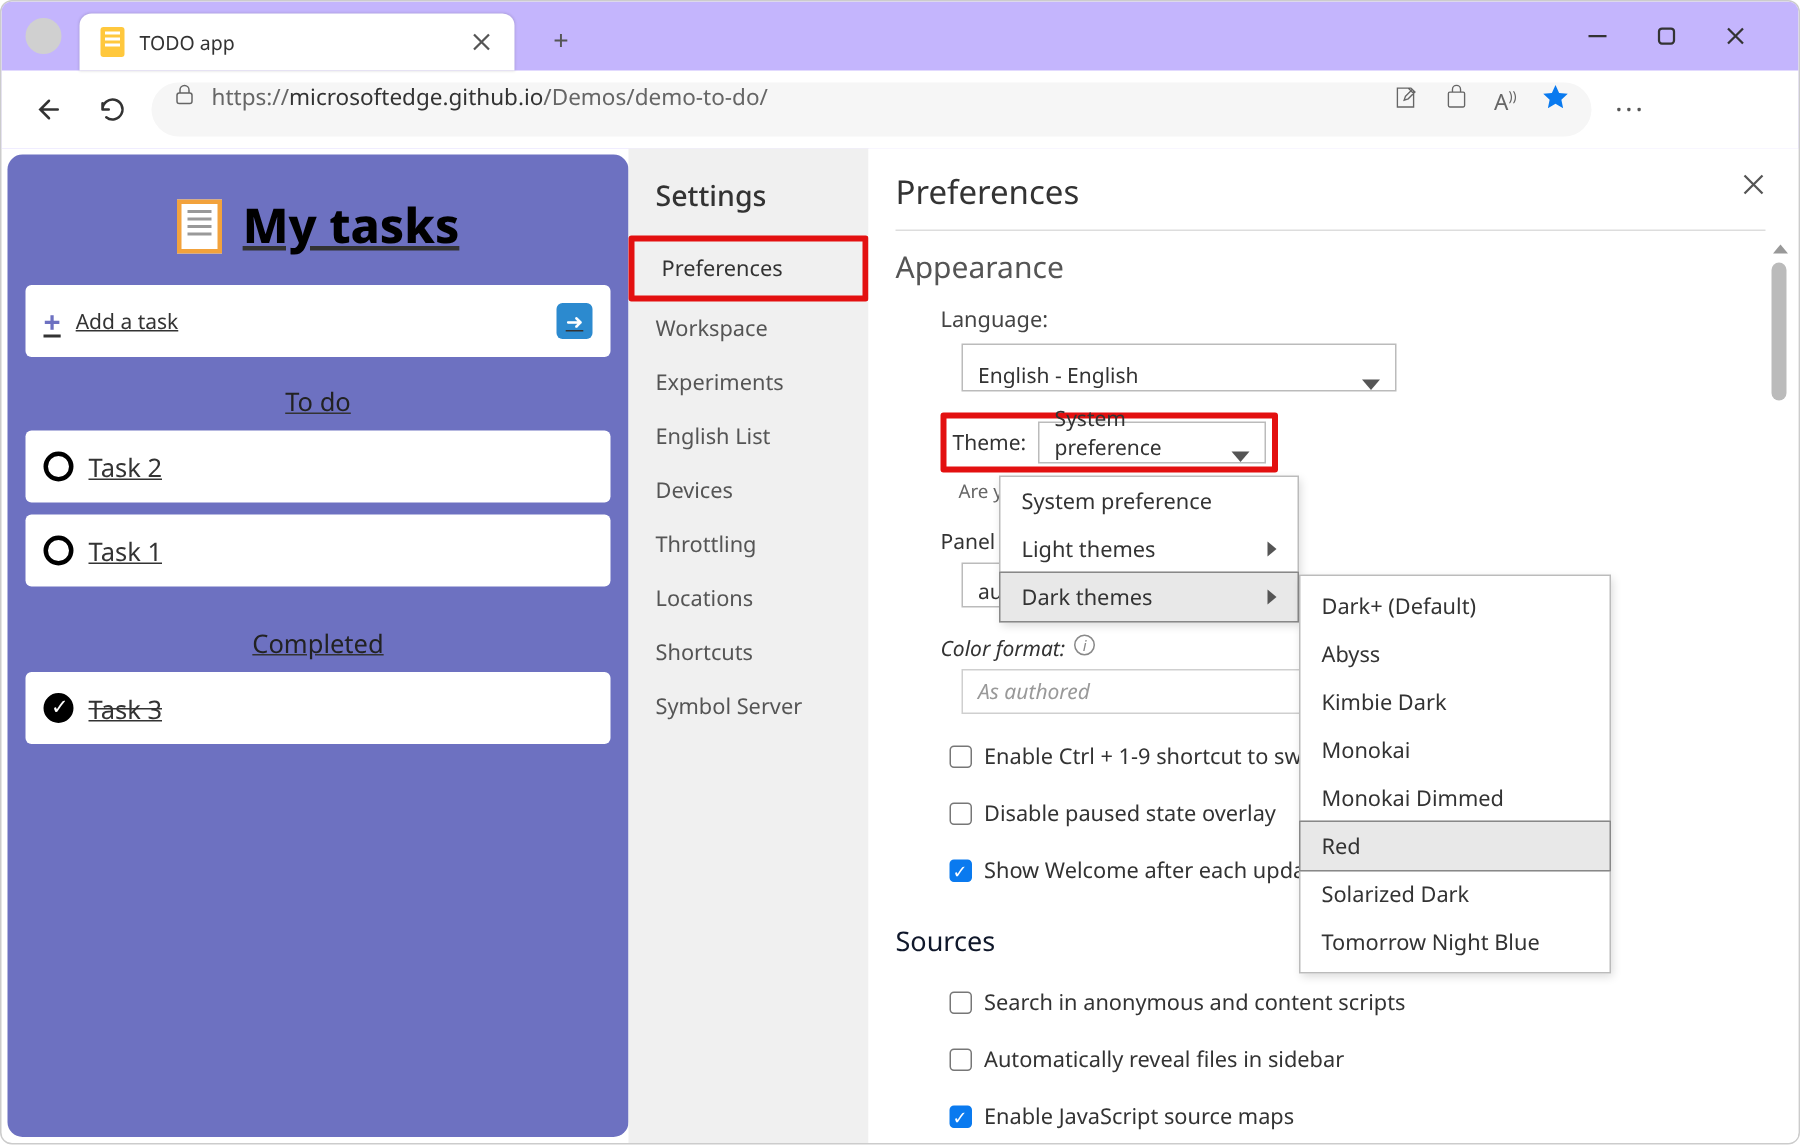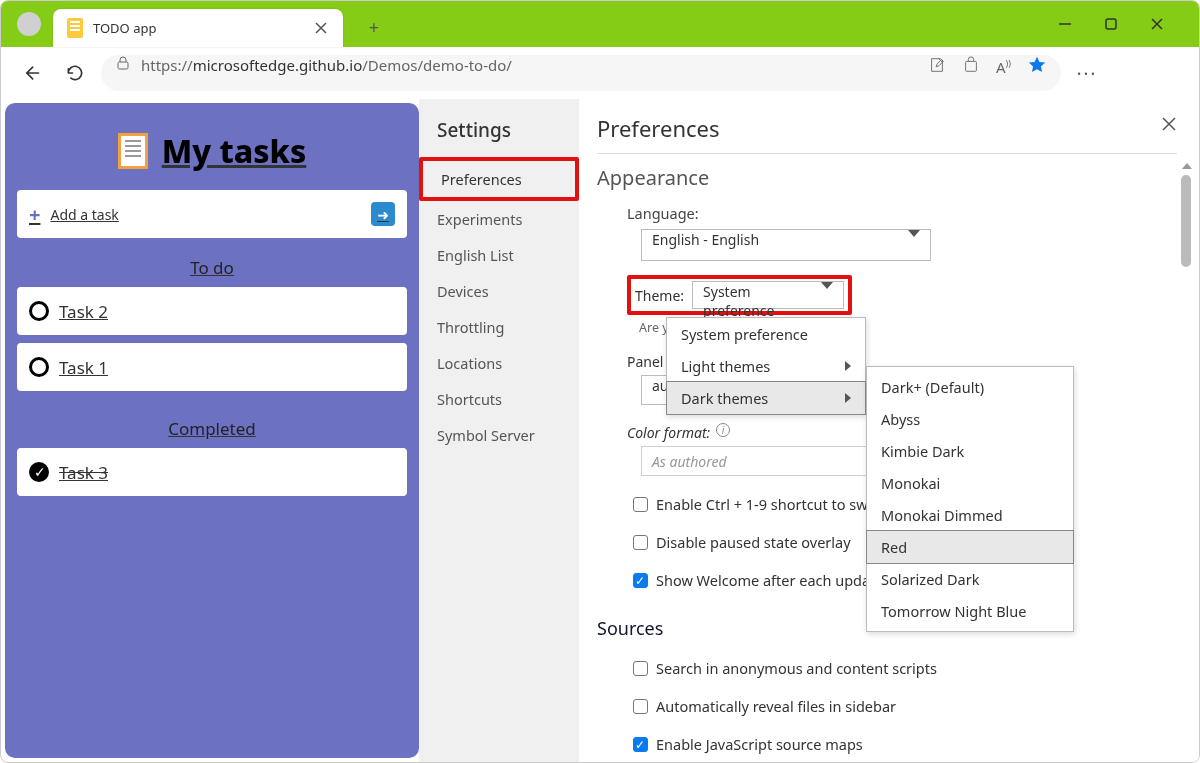--- a/index.html
+++ b/index.html
@@ -1,19 +1,19 @@
 <!DOCTYPE html>
 <html><head>
 <meta charset="utf-8">
 <style>
 * { box-sizing: border-box; margin: 0; padding: 0; }
 body { font-family: "Segoe UI", system-ui, sans-serif; font-size: 14px; color: #333; background: #fff; width: 1200px; height: 763px; overflow: hidden; border: 1px solid #ccc; border-radius: 8px; }
 
 
-.chrome { background: #84cc16; }
+.chrome { background: #c4b5fd; }
 .tabbar { display: flex; align-items: center; height: 46px; padding: 0 8px; }
 .avatar { width: 24px; height: 24px; background: #d0d0d0; border-radius: 50%; margin: 0 12px 0 8px; }
 .tab { display: flex; align-items: center; background: #fff; border-radius: 8px 8px 0 0; height: 38px; width: 290px; padding: 0 14px; box-shadow: 0 0 2px rgba(0,0,0,.15); margin-top: 8px; }
 .tab-favicon { width: 16px; height: 20px; background: #ffc83d; border-radius: 2px; margin-right: 10px; position: relative; }
 .tab-favicon::before { content: ""; position: absolute; top: 3px; left: 3px; right: 3px; height: 2px; background: #fff; box-shadow: 0 4px 0 #fff, 0 8px 0 #fff; }
 .tab-title { flex: 1; font-size: 13px; color: #333; }
 .tab-close { width: 16px; height: 16px; display: flex; align-items: center; justify-content: center; }
 .newtab { width: 34px; height: 34px; display: flex; align-items: center; justify-content: center; margin-left: 14px; margin-top: 6px; font-size: 18px; color: #555; }
 .win-controls { margin-left: auto; display: flex; gap: 26px; padding-right: 24px; color: #333; }
 .win-btn { width: 20px; height: 20px; display: flex; align-items: center; justify-content: center; font-size: 14px; }
@@ -60,21 +60,21 @@
 .prefs h1 { font-size: 22px; font-weight: 400; color: #333; border-bottom: 1px solid #ddd; padding-bottom: 10px; margin-bottom: 10px; }
 .close-x { position: absolute; top: 14px; right: 22px; font-size: 18px; color: #666; }
 .scroll { position: absolute; right: 6px; top: 64px; width: 12px; height: 655px; }
 .scroll .up, .scroll .down { width: 0; height: 0; border-left: 5px solid transparent; border-right: 5px solid transparent; position: absolute; left: 1px; }
 .scroll .up { border-bottom: 6px solid #999; top: 0; }
 .scroll .thumb { position: absolute; top: 12px; width: 10px; height: 92px; background: #bbb; border-radius: 5px; left: 0; }
 
 .section-h { font-size: 20px; color: #555; margin: 8px 0 12px; font-weight: 400; }
 .field { margin-left: 30px; margin-bottom: 12px; }
 .field-label { color: #444; margin-bottom: 6px; font-size: 14.5px; }
-.select { height: 32px; background: #fff; border: 1px solid #bbb; display: flex; align-items: flex-start; padding: 0 10px; position: relative; }
+.select { height: 32px; background: #fff; border: 1px solid #bbb; display: flex; align-items: flex-end; padding: 0 10px; position: relative; }
 .select.lang { width: 290px; margin-left: 14px; }
 .caret { margin-left: auto; width: 0; height: 0; border-left: 6px solid transparent; border-right: 6px solid transparent; border-top: 7px solid #555; }
 .theme-row { display: flex; align-items: center; gap: 12px; margin-left: 30px; }
 .theme-highlight { border: 4px solid #e31010; border-radius: 2px; padding: 2px 4px; display: inline-flex; align-items: center; gap: 8px; }
 .select.theme { width: 152px; height: 28px; }
 .areyou { color: #666; font-size: 12.5px; margin-left: 42px; margin-top: 4px; }
 .panel-row { display: flex; align-items: center; margin-left: 30px; gap: 12px; margin-top: 16px; }
 .select.panel { width: 56px; height: 30px; }
 .cf-row { display: flex; margin-left: 30px; gap: 6px; margin-top: 18px; font-style: italic; }
 .info-icon { width: 14px; height: 14px; border: 1px solid #888; border-radius: 50%; display: inline-flex; align-items: center; justify-content: center; font-size: 10px; color: #888; }
@@ -83,21 +83,21 @@
 .cb { width: 15px; height: 15px; border: 1.5px solid #777; border-radius: 3px; flex-shrink: 0; }
 .cb.checked { background: #0a7aef; border-color: #0a7aef; position: relative; }
 .cb.checked::after { content: "✓"; color: #fff; position: absolute; top: -2px; left: 1px; font-size: 12px; }
 
 
 .menu { position: absolute; background: #fff; border: 1px solid #bbb; box-shadow: 1px 2px 6px rgba(0,0,0,.15); }
 .menu.theme-menu { top: 218px; left: 87px; width: 200px; }
 .menu-item { padding: 6px 14px; font-size: 14.5px; color: #333; display: flex; align-items: center; position: relative; }
 .menu-item.hover { background: #e8e8e8; border: 1px solid #888; margin: -1px; }
 .sub-arrow { margin-left: auto; width: 0; height: 0; border-top: 5px solid transparent; border-bottom: 5px solid transparent; border-left: 6px solid #555; }
-.menu.dark-menu { top: 267px; left: 287px; width: 208px; padding: 4px 0; }
+.menu.dark-menu { top: 284px; left: 287px; width: 208px; padding: 4px 0; }
 
 .sources-h { font-size: 18px; color: #0f172a; margin: 26px 0 10px; font-weight: 400; }
 </style>
 </head>
 <body>
 
 <div class="chrome">
   <div class="tabbar">
     <div class="avatar"></div>
     <div class="tab">
@@ -195,20 +195,21 @@
       <span class="circle done"></span>
       <span class="label">Task 3</span>
     </div>
   </div>
 
   <div class="settings-nav">
     <h2>Settings</h2>
     <div class="nav-highlight">
       <div class="nav-item active">Preferences</div>
     </div>
+    <div class="nav-item">Workspace</div>
     <div class="nav-item">Experiments</div>
     <div class="nav-item">English List</div>
     <div class="nav-item">Devices</div>
     <div class="nav-item">Throttling</div>
     <div class="nav-item">Locations</div>
     <div class="nav-item">Shortcuts</div>
     <div class="nav-item">Symbol Server</div>
   </div>
 
   <div class="prefs">

